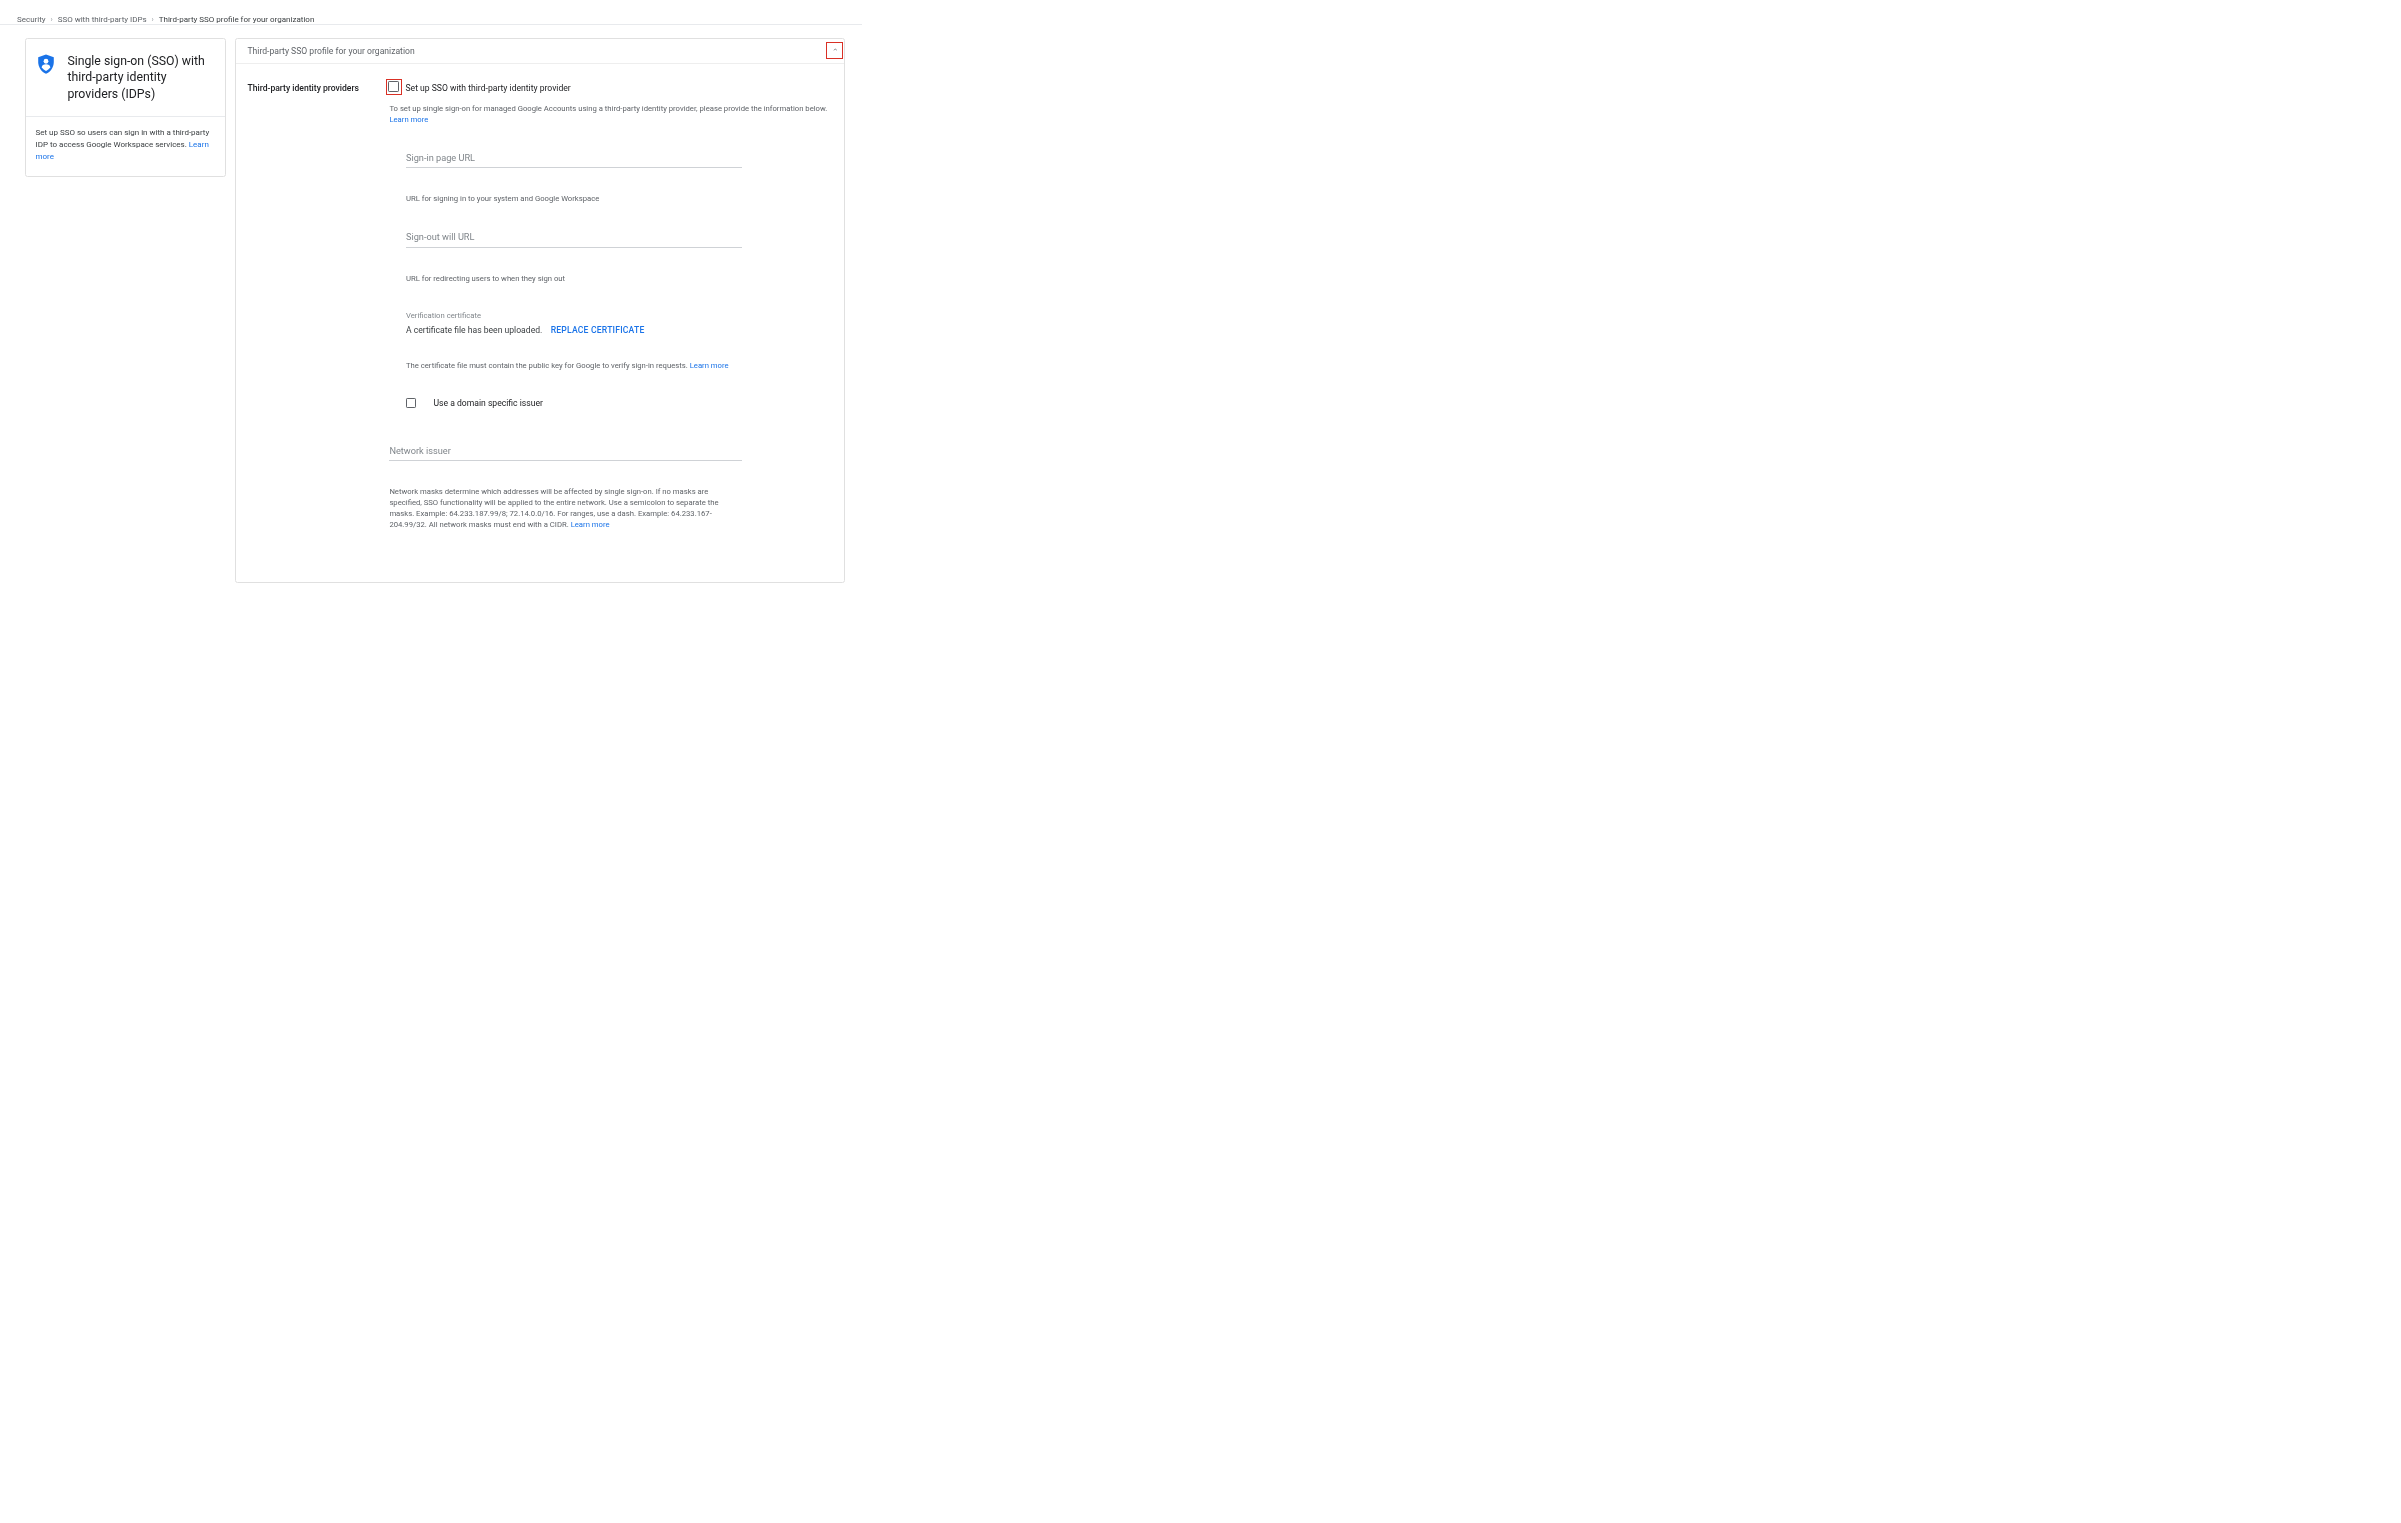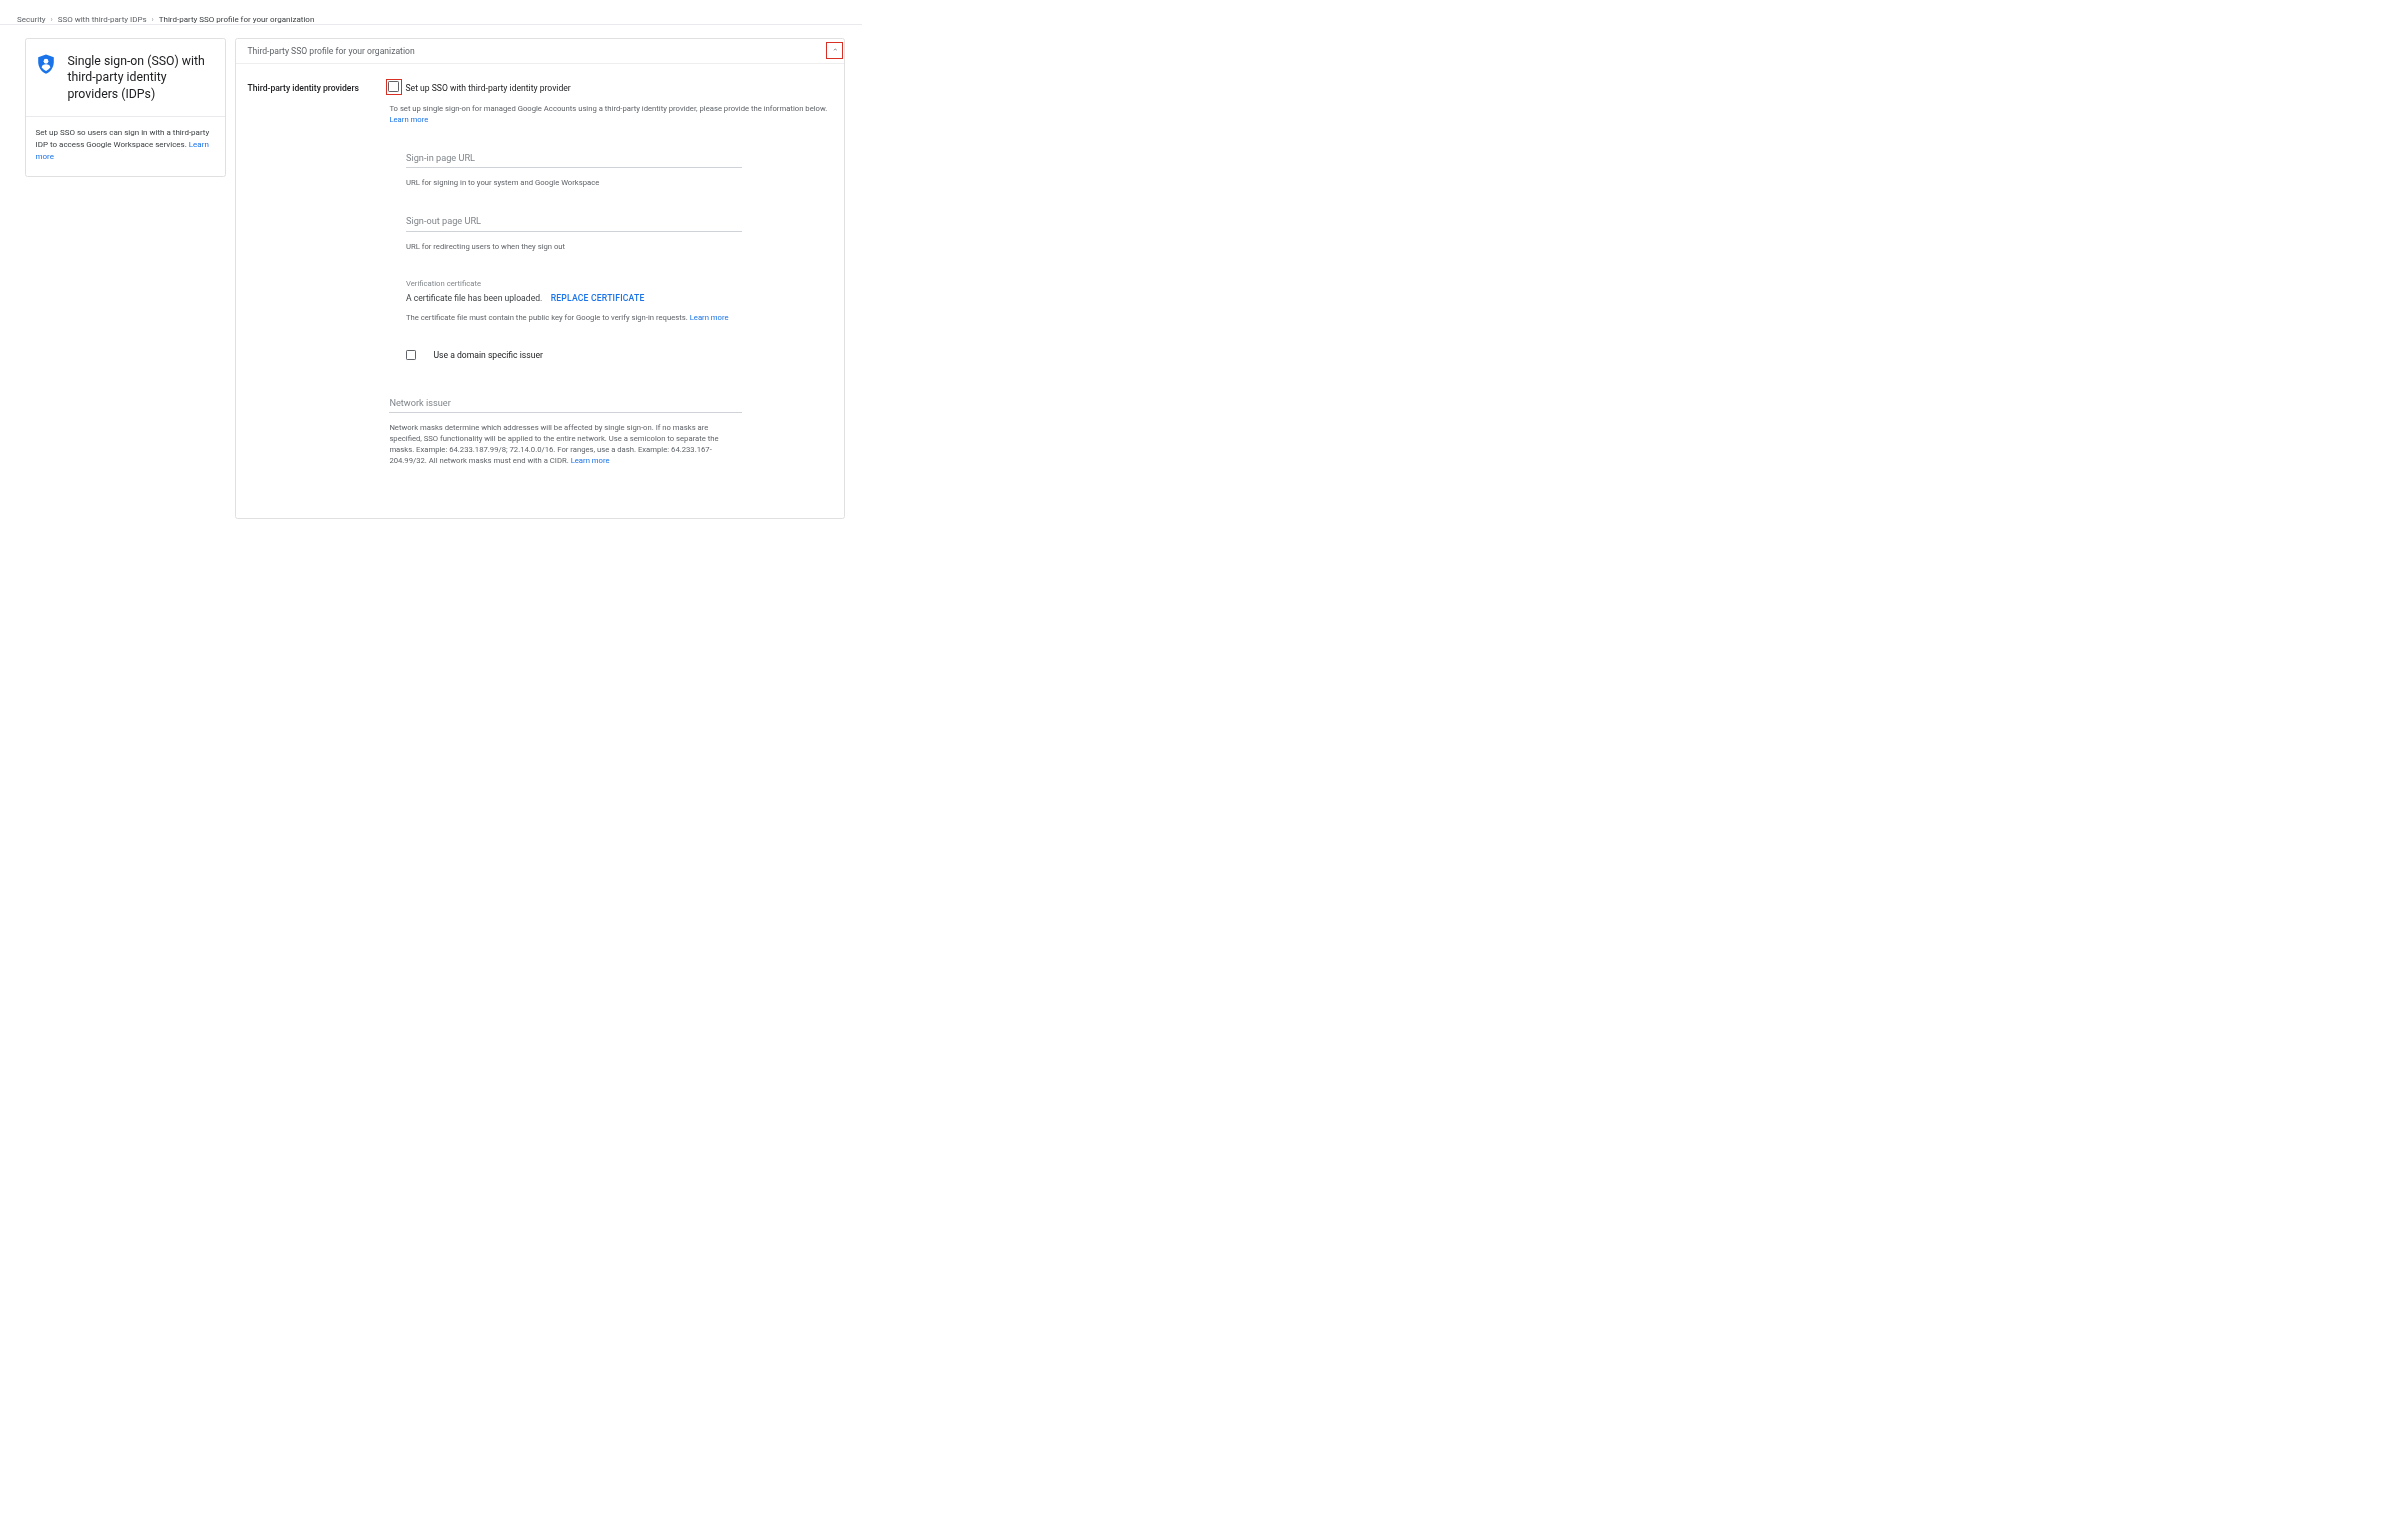--- a/index.html
+++ b/index.html
@@ -134,21 +134,21 @@
   .field .ph {
     font-size: 9.2px;
     color: #80868b;
     padding-bottom: 4.3px;
     border-bottom: 0.6px solid #cfd2d6;
     cursor: text;
   }
   .field .caption {
     font-size: 7.7px;
     color: #5f6368;
-    margin-top: 9px;
+    margin-top: 25px;
     line-height: 11px;
   }
   .field.noline .ph { border-bottom: none; padding-bottom: 1.2px; font-size: 7.7px; color:#80868b; }
   .cert-line { font-size: 8.6px; color: #3c4043; margin-top: 3.7px; }
   .replace-btn {
     color: #1a73e8; font-weight: 500; letter-spacing: 0.2px;
     cursor: pointer; margin-left: 6.2px;
   }
 
   .inline-chk-row {
@@ -218,21 +218,21 @@
         </div>
 
         <div class="field-col">
 
           <div class="field">
             <div class="ph">Sign-in page URL</div>
             <div class="caption">URL for signing in to your system and Google Workspace</div>
           </div>
 
           <div class="field">
-            <div class="ph">Sign-out page URL</div>
+            <div class="ph">Sign-out will URL</div>
             <div class="caption">URL for redirecting users to when they sign out</div>
           </div>
 
           <div class="field noline">
             <div class="ph">Verification certificate</div>
             <div class="cert-line">
               <span>A certificate file has been uploaded.</span>
               <span class="replace-btn">REPLACE CERTIFICATE</span>
             </div>
             <div class="caption">

